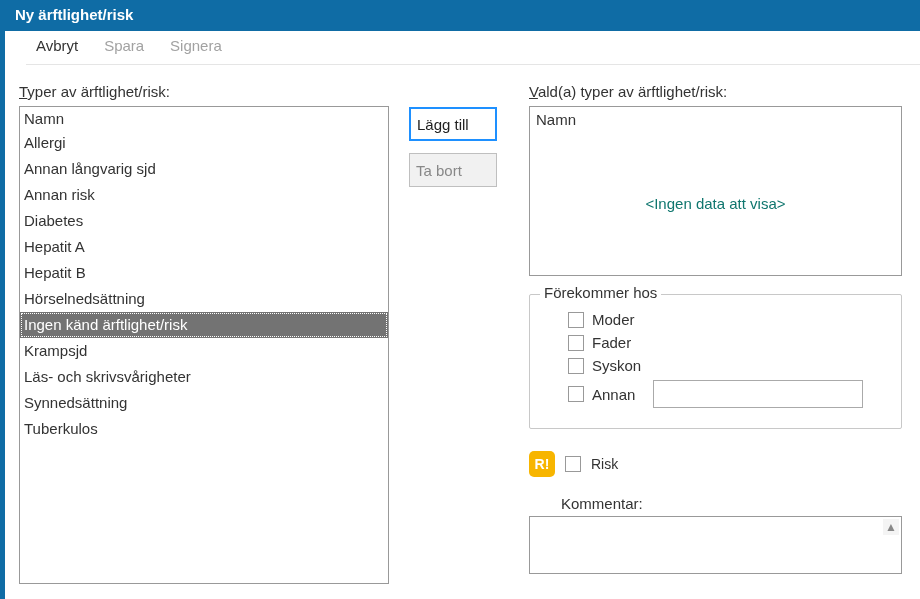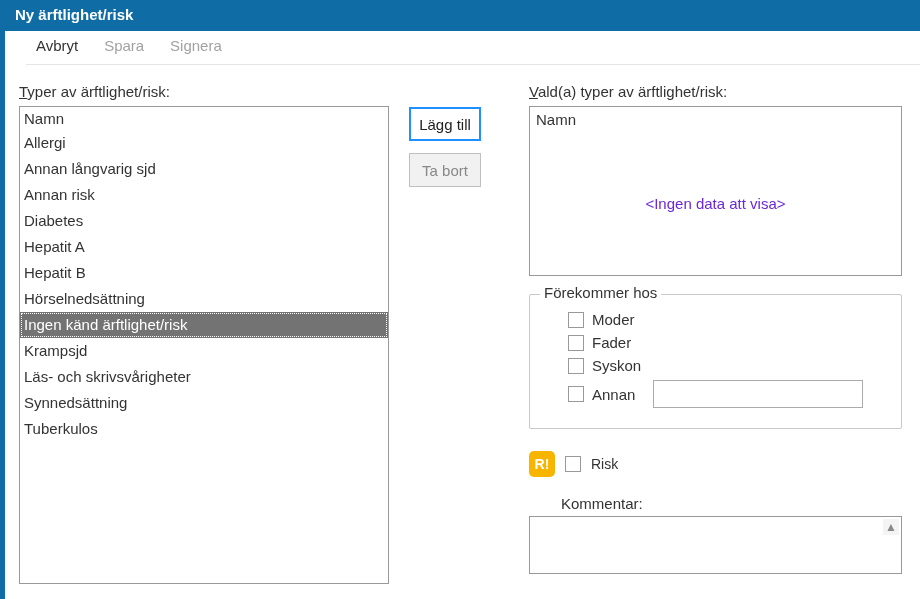--- a/index.html
+++ b/index.html
@@ -53,26 +53,26 @@
     line-height: 22px;
     cursor: pointer;
   }
   .list-item.selected {
     background: #737373;
     color: #fff;
     outline: 1px dotted #fff;
     outline-offset: -2px;
   }
   .btn {
-    width: 72px;
+    width: 88px;
     height: 34px;
     font-size: 15px;
     border: 1px solid #bfbfbf;
     background: #f1f1f1;
-    text-align: center;
+    text-align: left;
     cursor: pointer;
   }
   .btn.primary {
     border: 2px solid #1e90ff;
     background: #fff;
     color: #222;
   }
   .btn.disabled {
     color: #888;
   }
@@ -81,21 +81,21 @@
     height: 170px;
     display: flex;
     flex-direction: column;
   }
   .selected-panel .header { padding: 4px 6px; font-size: 15px; }
   .selected-panel .body {
     flex: 1;
     display: flex;
     align-items: center;
     justify-content: center;
-    color: #6d28d9;
+    color: #0f766e;
     font-size: 15px;
   }
   .groupbox {
     border: 1px solid #c8c8c8;
     border-radius: 2px;
     margin-top: 18px;
     padding: 10px 14px 14px 14px;
     position: relative;
   }
   .groupbox-title {

